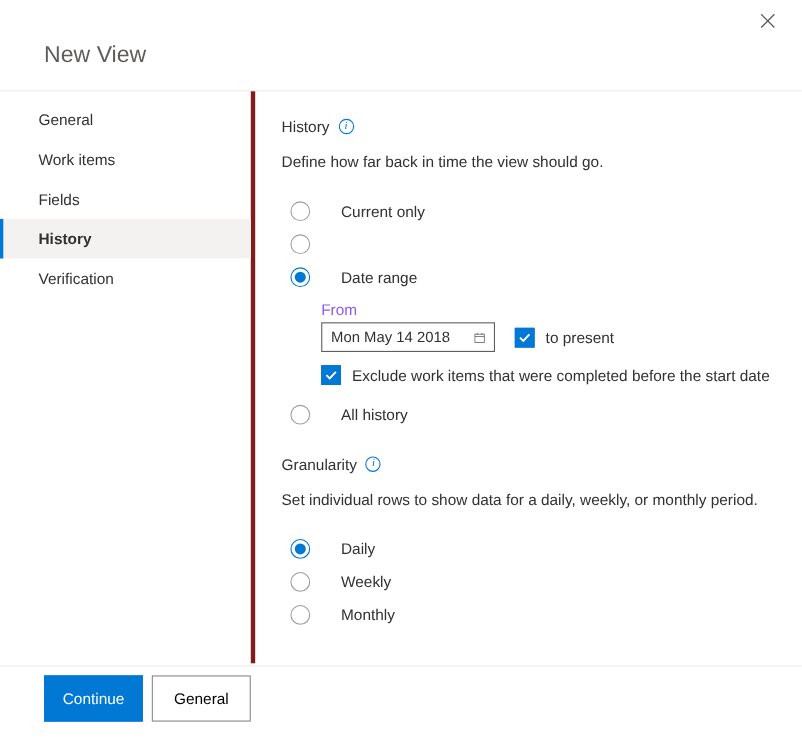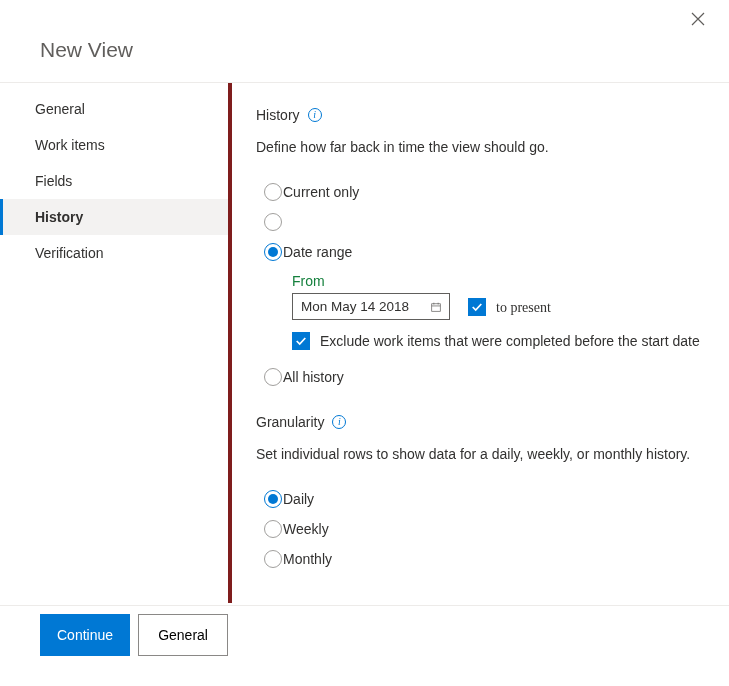--- a/index.html
+++ b/index.html
@@ -78,21 +78,21 @@
     line-height: 1;
   }
   .desc {
     margin: 0 0 22px 0;
     font-size: 14px;
     color: #323130;
   }
   .radio-row {
     display: flex;
     align-items: center;
-    gap: 1px;
+    gap: 28px;
     padding: 6px 0 6px 8px;
     cursor: pointer;
   }
   .radio {
     width: 18px; height: 18px;
     border: 1px solid #a19f9d;
     border-radius: 50%;
     position: relative;
     flex-shrink: 0;
   }
@@ -106,21 +106,21 @@
     width: 10px; height: 10px;
     background: #0078d4;
     border-radius: 50%;
   }
   .sub-block {
     margin: 6px 0 12px 36px;
   }
   .field-label {
     font-size: 14px;
     margin-bottom: 4px;
-    color: #15803d;
+    color: #8b5cf6;
   }
   .date-row {
     display: flex;
     align-items: center;
     gap: 18px;
   }
   .date-input {
     border: 1px solid #605e5c;
     padding: 5px 8px;
     display: flex;
@@ -191,24 +191,23 @@
     cursor: pointer;
     font-family: inherit;
   }
   .btn.primary {
     background: #0078d4;
     color: #fff;
     border-color: #0078d4;
   }
   .inline-check {
     display: flex;
-    align-items: flex-end;
+    align-items: center;
     gap: 10px;
     cursor: pointer;
-    font-family: Liberation Serif, serif;
   }
 </style>
 </head>
 <body>
 
 <div class="dialog">
 
   <div class="close-btn">
     <svg viewBox="0 0 14 14">
         <path d="M1 1 L13 13 M13 1 L1 13" stroke="currentColor" stroke-width="1.2" fill="none"></path>
@@ -284,21 +283,21 @@
       <div class="radio-row">
         <span class="radio"></span>
         <span>All history</span>
       </div>
 
       <div class="section-title" style="margin-top:22px">
         <span>Granularity</span>
         <span class="info-icon">i</span>
       </div>
 
-      <p class="desc">Set individual rows to show data for a daily, weekly, or monthly history.</p>
+      <p class="desc">Set individual rows to show data for a daily, weekly, or monthly period.</p>
 
       <div class="radio-row">
         <span class="radio checked"></span>
         <span>Daily</span>
       </div>
 
       <div class="radio-row">
         <span class="radio"></span>
         <span>Weekly</span>
       </div>

